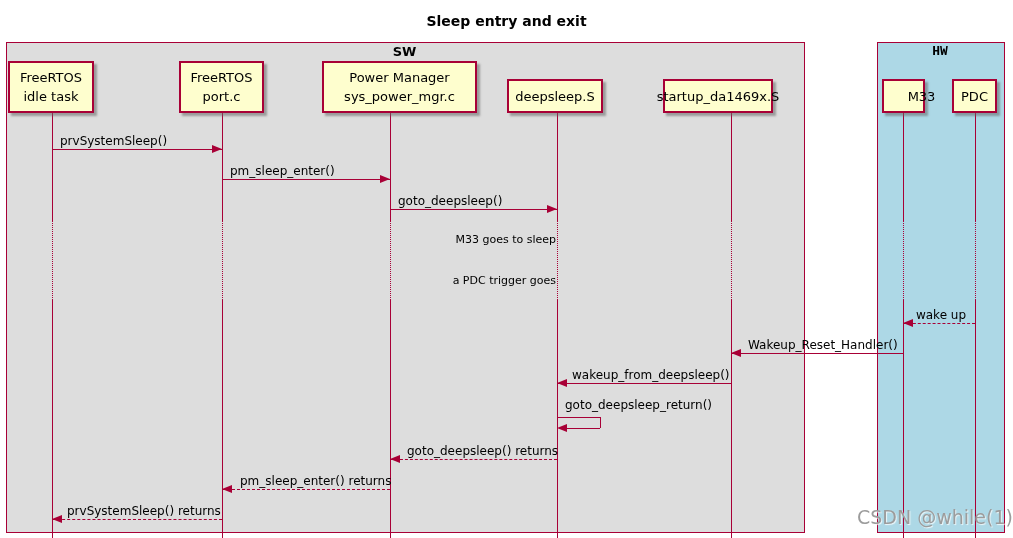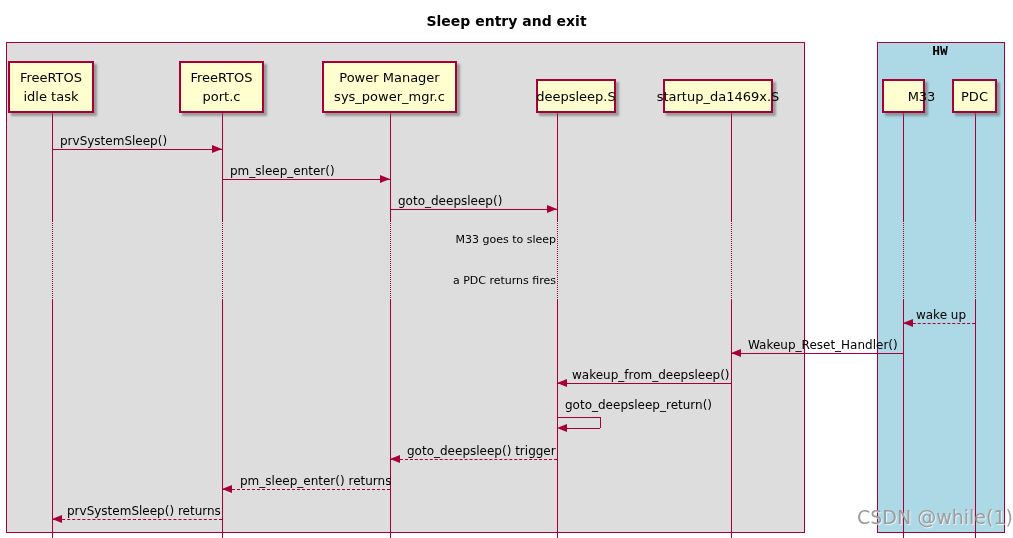--- a/index.html
+++ b/index.html
@@ -35,20 +35,21 @@
 </style>
 </head>
 <body>
 
 <div id="diagram">
 
   <div class="title">Sleep entry and exit</div>
 
   <div class="groupbox sw"></div>
   <div class="groupbox hw"></div>
+  <div class="grouplabel sw">SW</div>
   <div class="grouplabel hw">HW</div>
 
   <div>
     <div class="ll" style="left:52px;top:113px;height:107px;"></div>
     <div class="ll dot" style="left:52px;top:220px;height:80px;"></div>
     <div class="ll" style="left:52px;top:300px;height:238px;"></div>
   </div>
   <div>
     <div class="ll" style="left:222px;top:113px;height:107px;"></div>
     <div class="ll dot" style="left:222px;top:220px;height:80px;"></div>
@@ -81,25 +82,25 @@
   </div>
 
   <div class="pbox" style="left:8px;top:61px;width:86px;height:52px;">
     <span>FreeRTOS</span>
     <span>idle task</span>
   </div>
   <div class="pbox" style="left:179px;top:61px;width:85px;height:52px;">
     <span>FreeRTOS</span>
     <span>port.c</span>
   </div>
-  <div class="pbox" style="left:322px;top:61px;width:135px;height:52px;">
+  <div class="pbox" style="left:322px;top:61px;width:155px;height:52px;">
     <span>Power Manager</span>
     <span>sys_power_mgr.c</span>
   </div>
-  <div class="pbox" style="left:507px;top:79px;width:80px;height:34px;margin-left:29px;">
+  <div class="pbox" style="left:507px;top:79px;width:96px;height:34px;">
     <span>deepsleep.S</span>
   </div>
   <div class="pbox" style="left:663px;top:79px;width:110px;height:34px;">
     <span>startup_da1469x.S</span>
   </div>
   <div class="pbox" style="left:882px;top:79px;width:43px;height:34px;padding-left:36px;">
     <span>M33</span>
   </div>
   <div class="pbox" style="left:952px;top:79px;width:45px;height:34px;">
     <span>PDC</span>
@@ -117,21 +118,21 @@
     <div class="arr-r" style="left:380px;top:175px;"></div>
   </div>
 
   <div>
     <div class="mlabel" style="left:398px;top:194px;">goto_deepsleep()</div>
     <div class="mline" style="left:390px;top:209px;width:167px;"></div>
     <div class="arr-r" style="left:547px;top:205px;"></div>
   </div>
 
   <div class="dlabel" style="left:400px;top:233px;width:156px;text-align:right;">M33 goes to sleep</div>
-  <div class="dlabel" style="left:400px;top:274px;width:156px;">a PDC returns fires</div>
+  <div class="dlabel" style="left:400px;top:274px;width:156px;">a PDC trigger goes</div>
 
   <div>
     <div class="mlabel" style="left:910px;top:308px;width:62px;text-align:center;">wake up</div>
     <div class="mline dashed" style="left:903px;top:323px;width:72px;"></div>
     <div class="arr-l" style="left:903px;top:319px;"></div>
   </div>
 
   <div>
     <div class="mlabel" style="left:748px;top:338px;">Wakeup_Reset_Handler()</div>
     <div class="mline" style="left:731px;top:353px;width:172px;"></div>
@@ -146,21 +147,21 @@
 
   <div>
     <div class="mlabel" style="left:565px;top:398px;">goto_deepsleep_return()</div>
     <div class="mline" style="left:557px;top:417px;width:43px;"></div>
     <div class="vline" style="left:600px;top:417px;height:11px;"></div>
     <div class="mline" style="left:567px;top:428px;width:33px;"></div>
     <div class="arr-l" style="left:557px;top:424px;"></div>
   </div>
 
   <div>
-    <div class="mlabel" style="left:407px;top:444px;">goto_deepsleep() trigger</div>
+    <div class="mlabel" style="left:407px;top:444px;">goto_deepsleep() returns</div>
     <div class="mline dashed" style="left:390px;top:459px;width:167px;"></div>
     <div class="arr-l" style="left:390px;top:455px;"></div>
   </div>
 
   <div>
     <div class="mlabel" style="left:240px;top:474px;">pm_sleep_enter() returns</div>
     <div class="mline dashed" style="left:222px;top:489px;width:168px;"></div>
     <div class="arr-l" style="left:222px;top:485px;"></div>
   </div>
 

